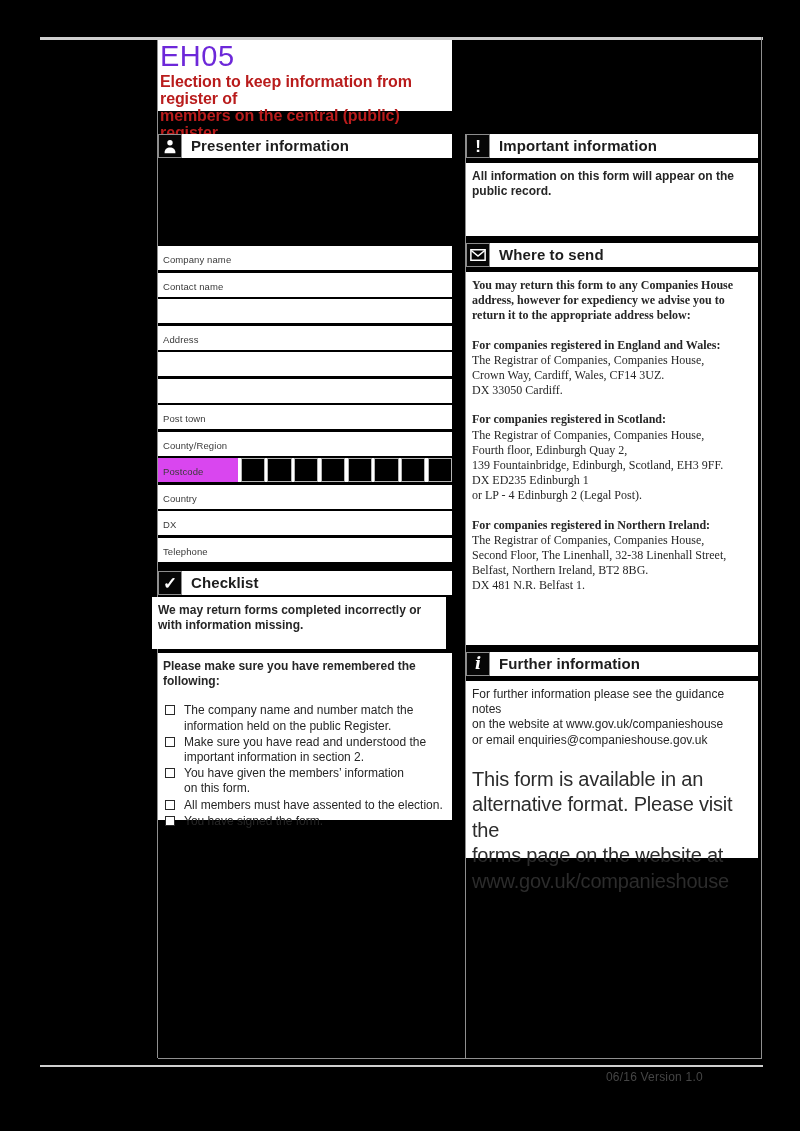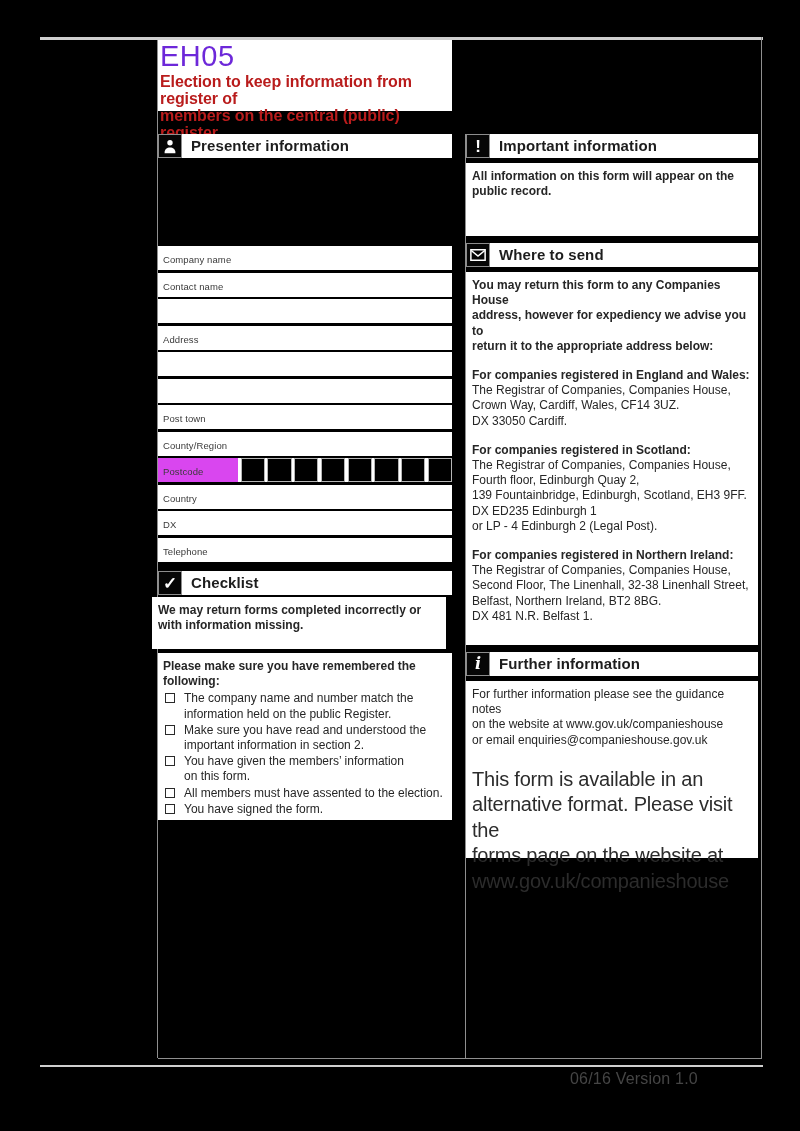--- a/index.html
+++ b/index.html
@@ -37,25 +37,25 @@
   .fields { position:absolute; left:158px; top:246px; width:294px; }
   .field-row { background:#fff; height:24px; margin-bottom:2.5px; padding:3px 0 0 5px; }
   .field-label { font-size:9.5px; color:#3a3a3a; letter-spacing:.1px; }
   .pc-row { display:flex; padding:0; }
   .pc-label { width:80px; height:24px; padding:3px 0 0 5px; background:#d946ef; }
   .pc-cells { flex:1; display:flex; gap:2.5px; margin-left:2.5px; }
   .pc-cell { flex:1; height:24px; background:#000; border:1.5px solid #b5b5b5; }
   .check-item { display:flex; align-items:flex-start; margin-bottom:1px; }
   .checkbox { flex:0 0 10px; width:10px; height:10px; border:1.5px solid #2a2a2a; background:#fff; margin:2px 9px 0 2px; }
 
-  .send-para { margin-bottom:14px; }
+  .send-para { margin-bottom:14px;font-family:Liberation Serif, serif; }
 
   .alt-format { font-size:20px; line-height:25.5px; color:#2c2c2c; letter-spacing:-.2px; margin-top:19px; }
 
-  .footer-version { position:absolute; left:570px; top:1070px; font-size:16px; color:#454545; letter-spacing:.2px; }
+  .footer-version { position:absolute; left:606px; top:1070px; font-size:12px; color:#454545; letter-spacing:.2px; }
 </style>
 </head>
 <body>
 
 <div class="page">
 
   <div class="hrule" style="left:40px; top:37px; width:723px; height:2.5px;"></div>
   <div class="vline" style="left:157px; top:40px; height:1018px;"></div>
   <div class="vline" style="left:465px; top:134px; height:924px;"></div>
   <div class="vline" style="left:761px; top:37px; height:1021px;"></div>
@@ -107,21 +107,21 @@
   <div class="bar" style="left:158px; top:571px; width:294px;">
     <div class="iconbox">
       <span class="glyph-check">✓</span>
     </div>
     <div class="bartitle">Checklist</div>
   </div>
   <div class="panel body-text bold" style="left:152px; top:597px; width:294px; height:52px; padding:6px 6px;">
     <span>We may return forms completed incorrectly or<br>with information missing.</span>
   </div>
   <div class="panel body-text" style="left:158px; top:653px; width:294px; height:167px; padding:6px 5px;">
-    <div class="bold" style="margin-bottom:2px;">Please make sure you have remembered the<br>following:</div>
+    <div class="bold" style="margin-bottom:14px;">Please make sure you have remembered the<br>following:</div>
     <div id="checklist-items">
         <div class="check-item">
           <div class="checkbox"></div>
           <div>The company name and number match the<br>information held on the public Register.</div>
         </div>
         <div class="check-item">
           <div class="checkbox"></div>
           <div>Make sure you have read and understood the<br>important information in section 2.</div>
         </div>
         <div class="check-item">

